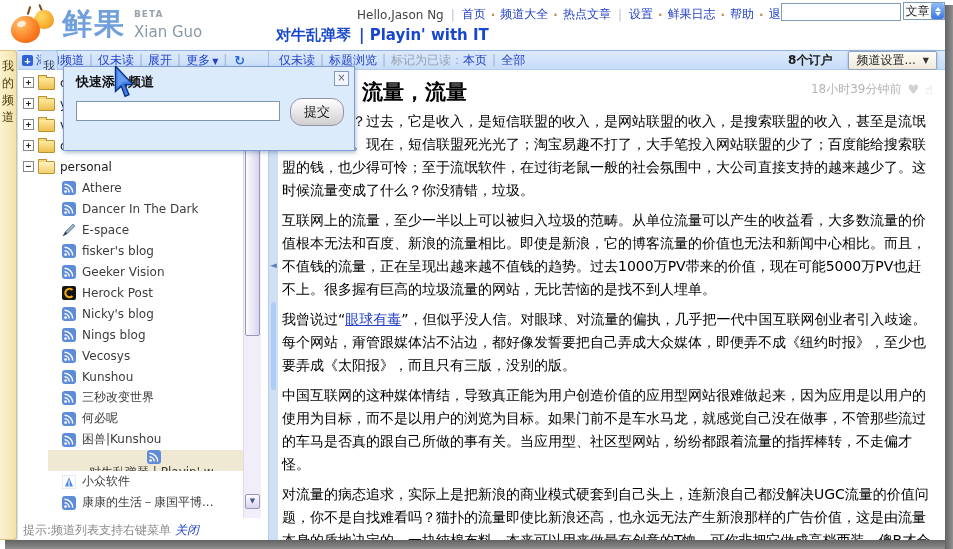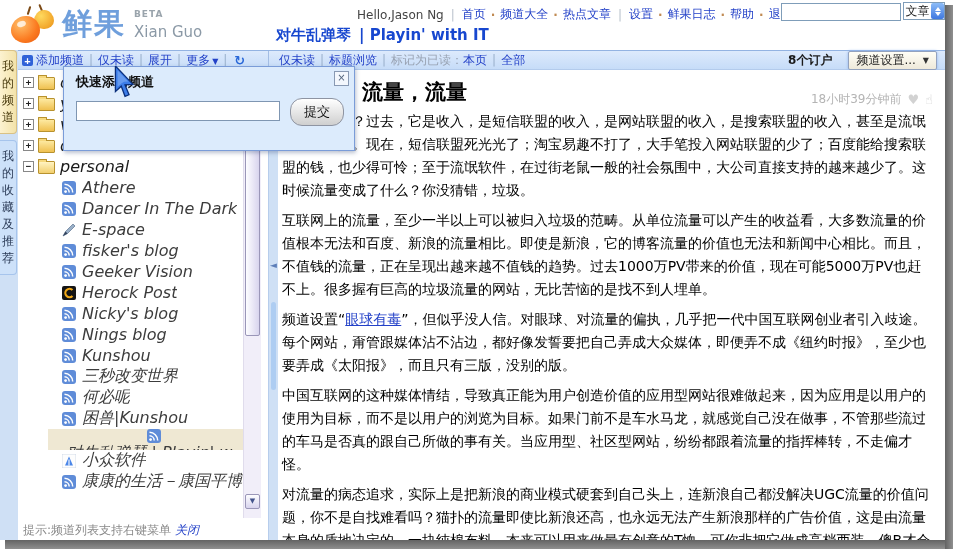--- a/index.html
+++ b/index.html
@@ -52,42 +52,42 @@
              font:bold 10px/11px "DejaVu Sans Mono",monospace;text-align:center;margin-right:3px;}
   .refresh-icon{color:#2968d8;font-weight:bold;font-size:13px;margin-left:2px;cursor:pointer;}
   .more-arrow{font-size:8px;color:#2341c8;margin-left:2px;}
   .ct-right{margin-left:auto;display:flex;align-items:center;padding-right:8px;}
   .subscribers{font-weight:bold;color:#1a1a1a;margin-right:16px;}
   .settings-btn{height:17px;padding:0 7px;background:linear-gradient(#fffef6,#eee9da);border:1px solid #93a2be;border-radius:2px;
                 box-shadow:0 0 3px #8fb4f0;display:flex;align-items:center;gap:5px;font-size:12px;color:#222;cursor:pointer;}
   .settings-btn .more-arrow{color:#333;}
 
   
-  .tab-strip{position:absolute;left:0;top:50px;width:18px;height:490px;background:#cfe0f5;display:flex;flex-direction:column;gap:6px;}
+  .tab-strip{position:absolute;left:0;top:50px;width:18px;height:490px;background:#cfe0f5;display:flex;gap:24px;}
   .vtab{width:17px;box-sizing:border-box;padding:7px 2px;font-size:12px;line-height:17px;text-align:center;
         word-break:break-all;border:1px solid;border-left:none;border-radius:0 4px 4px 0;cursor:pointer;}
   .vtab.active{background:linear-gradient(to right,#fcf2d0,#f3e3aa);border-color:#d9c185;color:#4a3c10;}
   .vtab.inactive{background:#cde1f9;border-color:#a6c4ec;color:#2c3c58;}
 
   
   .sidebar{position:absolute;left:18px;top:70px;width:250px;height:448px;background:#fff;overflow:hidden;}
   .tree{position:absolute;left:0;top:2px;width:233px;}
   .tree-row{height:21px;display:flex;align-items:center;cursor:pointer;}
   .tree-row.feed{margin-left:30px;padding-left:14px;width:189px;}
   .tree-row.selected{background:#efe8d3;flex-direction:column;}
   .expander{width:9px;height:9px;box-sizing:content-box;border:1px solid #888;background:#fff;color:#222;
             font:bold 9px/9px "DejaVu Sans Mono",monospace;text-align:center;margin-left:5px;flex:none;}
   .folder-icon{width:15px;height:11px;background:linear-gradient(#fde9a0,#efc050);border:1px solid #b8922e;border-radius:1px;
                position:relative;margin:2px 4px 0 4px;flex:none;}
   .folder-icon::before{content:"";position:absolute;left:-1px;top:-3px;width:7px;height:2px;background:#f6d87c;
                        border:1px solid #b8922e;border-bottom:none;border-radius:1px 1px 0 0;}
   .folder-icon.open{background:linear-gradient(#fff3c2,#f2cf6e);}
   .feed-icon{width:14px;height:14px;flex:none;margin-right:6px;}
   .feed-icon svg{display:block;}
-  .tree-label{font-size:16px;color:#3c3c3c;white-space:nowrap;overflow:hidden;font-style:italic;}
+  .tree-label{font-size:12px;color:#3c3c3c;white-space:nowrap;overflow:hidden;}
   .tree-row.folder .tree-label{color:#1a1a1a;margin-left:1px;}
 
   
   .scrollbar{position:absolute;left:225px;top:0;width:17px;height:448px;background:#f1eef9;border-left:1px solid #e0dcec;}
   .sb-btn{position:absolute;left:1px;width:15px;height:15px;background:linear-gradient(#fdfdff,#d8d4ee);
           border:1px solid #9a96b8;border-radius:2px;box-sizing:border-box;color:#44548c;
           font-size:7px;line-height:13px;text-align:center;cursor:pointer;}
   .sb-btn.up{top:0;}
   .sb-btn.down{top:424px;}
   .sb-thumb{position:absolute;left:1px;top:30px;width:15px;height:236px;background:linear-gradient(to right,#fdfdff,#d8d4ee);
@@ -99,21 +99,21 @@
   
   .splitter{position:absolute;left:268px;top:70px;width:10px;height:470px;background:#cfe0f5;border-left:1px solid #b7cdec;box-sizing:border-box;}
   .collapse-arrow{position:absolute;left:1px;top:190px;font-size:9px;color:#5d7eb8;cursor:pointer;}
   .splitter-pill{position:absolute;left:2px;top:232px;width:5px;height:88px;background:#aecdf2;border-radius:3px;}
 
   
   .content{position:absolute;left:278px;top:70px;width:667px;height:470px;background:#fff;overflow:hidden;
            padding:8px 10px 0 4px;box-sizing:border-box;}
   .article-head{position:relative;margin-bottom:10px;height:22px;}
   .article-title{margin:0 0 0 80px;font-size:21px;font-weight:bold;color:#000;display:inline-block;}
-  .article-meta{position:absolute;right:2px;top:13px;color:#b4b4b4;font-size:12px;display:flex;align-items:center;gap:6px;}
+  .article-meta{position:absolute;right:2px;top:3px;color:#b4b4b4;font-size:12px;display:flex;align-items:center;gap:6px;}
   .meta-icon{color:#d2d2d2;font-size:13px;cursor:pointer;}
   .content p{margin:0 0 7px;font-size:14px;line-height:23px;color:#000;}
   .inline-link{color:#2341c8;text-decoration:underline;cursor:pointer;}
 
   
   .dialog{position:absolute;left:63px;top:66px;width:290px;height:83px;background:#dcebfc;border:1px solid #7a9cd8;
           box-shadow:1px 2px 4px rgba(60,80,120,.35);z-index:50;}
   .dialog-title{position:absolute;left:12px;top:6px;font-size:13px;font-weight:bold;color:#101010;}
   .dialog-close{position:absolute;right:5px;top:4px;width:13px;height:13px;border:1px solid #8899b3;background:#f3f7fd;
                 color:#55667f;font-size:10px;line-height:11px;text-align:center;cursor:pointer;}
@@ -326,20 +326,31 @@
         </div>
         <div class="tree-row feed">
           <span class="feed-icon">
             <svg width="14" height="14" viewBox="0 0 14 14">
               <rect width="14" height="14" rx="3" fill="#5f8cd8"></rect>
               <circle cx="3.6" cy="10.6" r="1.4" fill="#fff"></circle>
               <path d="M2.5 6.8 A4.7 4.7 0 0 1 7.2 11.5" stroke="#fff" stroke-width="1.5" fill="none"></path>
               <path d="M2.5 3.3 A8.2 8.2 0 0 1 10.7 11.5" stroke="#fff" stroke-width="1.5" fill="none"></path>
             </svg>
           </span>
+          <span class="tree-label">Vecosys</span>
+        </div>
+        <div class="tree-row feed">
+          <span class="feed-icon">
+            <svg width="14" height="14" viewBox="0 0 14 14">
+              <rect width="14" height="14" rx="3" fill="#5f8cd8"></rect>
+              <circle cx="3.6" cy="10.6" r="1.4" fill="#fff"></circle>
+              <path d="M2.5 6.8 A4.7 4.7 0 0 1 7.2 11.5" stroke="#fff" stroke-width="1.5" fill="none"></path>
+              <path d="M2.5 3.3 A8.2 8.2 0 0 1 10.7 11.5" stroke="#fff" stroke-width="1.5" fill="none"></path>
+            </svg>
+          </span>
           <span class="tree-label">Kunshou</span>
         </div>
         <div class="tree-row feed">
           <span class="feed-icon">
             <svg width="14" height="14" viewBox="0 0 14 14">
               <rect width="14" height="14" rx="3" fill="#5f8cd8"></rect>
               <circle cx="3.6" cy="10.6" r="1.4" fill="#fff"></circle>
               <path d="M2.5 6.8 A4.7 4.7 0 0 1 7.2 11.5" stroke="#fff" stroke-width="1.5" fill="none"></path>
               <path d="M2.5 3.3 A8.2 8.2 0 0 1 10.7 11.5" stroke="#fff" stroke-width="1.5" fill="none"></path>
             </svg>
@@ -421,21 +432,21 @@
     <div class="article-head">
       <h1 class="article-title">流量，流量</h1>
       <span class="article-meta">
         <span>18小时39分钟前</span>
         <span class="meta-icon">♥</span>
         <span class="meta-icon">☝</span>
       </span>
     </div>
     <p><span>流量是什么？过去，它是收入，是短信联盟的收入，是网站联盟的收入，是搜索联盟的收入，甚至是流氓软件的收入。现在，短信联盟死光光了；淘宝易趣不打了，大手笔投入网站联盟的少了；百度能给搜索联盟的钱，也少得可怜；至于流氓软件，在过街老鼠一般的社会氛围中，大公司直接支持的越来越少了。这时候流量变成了什么？你没猜错，垃圾。</span></p>
     <p><span>互联网上的流量，至少一半以上可以被归入垃圾的范畴。从单位流量可以产生的收益看，大多数流量的价值根本无法和百度、新浪的流量相比。即使是新浪，它的博客流量的价值也无法和新闻中心相比。而且，不值钱的流量，正在呈现出越来越不值钱的趋势。过去1000万PV带来的价值，现在可能5000万PV也赶不上。很多握有巨高的垃圾流量的网站，无比苦恼的是找不到人埋单。</span></p>
-    <p><span>频道设置“</span><a class="inline-link">眼球有毒</a><span>”，但似乎没人信。对眼球、对流量的偏执，几乎把一代中国互联网创业者引入歧途。每个网站，甭管跟媒体沾不沾边，都好像发誓要把自己弄成大众媒体，即便弄不成《纽约时报》，至少也要弄成《太阳报》，而且只有三版，没别的版。</span></p>
+    <p><span>我曾说过“</span><a class="inline-link">眼球有毒</a><span>”，但似乎没人信。对眼球、对流量的偏执，几乎把一代中国互联网创业者引入歧途。每个网站，甭管跟媒体沾不沾边，都好像发誓要把自己弄成大众媒体，即便弄不成《纽约时报》，至少也要弄成《太阳报》，而且只有三版，没别的版。</span></p>
     <p><span>中国互联网的这种媒体情结，导致真正能为用户创造价值的应用型网站很难做起来，因为应用是以用户的使用为目标，而不是以用户的浏览为目标。如果门前不是车水马龙，就感觉自己没在做事，不管那些流过的车马是否真的跟自己所做的事有关。当应用型、社区型网站，纷纷都跟着流量的指挥棒转，不走偏才怪。</span></p>
     <p><span>对流量的病态追求，实际上是把新浪的商业模式硬套到自己头上，连新浪自己都没解决UGC流量的价值问题，你不是自找难看吗？猫扑的流量即使比新浪还高，也永远无法产生新浪那样的广告价值，这是由流量本身的质地决定的。一块纯棉布料，本来可以用来做最有创意的T恤，可你非把它做成高档西装，傻B才会埋单呢。</span></p>
   </div>
 
   <div class="dialog">
     <div class="dialog-title">快速添加频道</div>
     <div class="dialog-close">×</div>
     <input class="dialog-input" value="" style="">
     <button class="dialog-submit">提交</button>
   </div>

